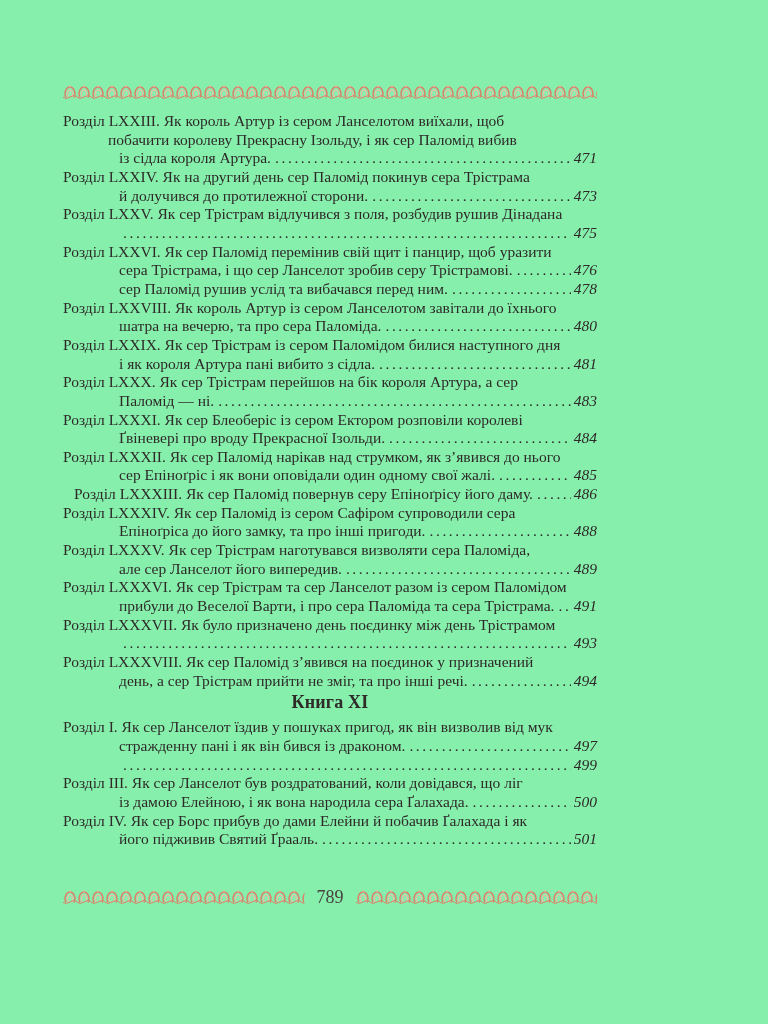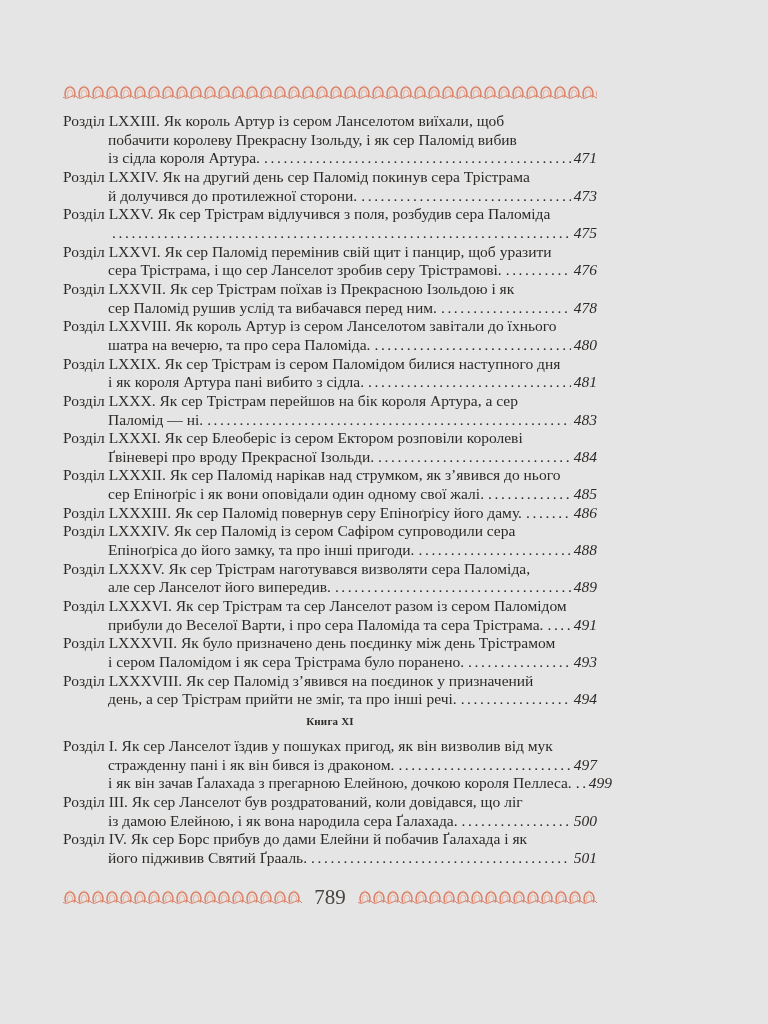--- a/index.html
+++ b/index.html
@@ -6,57 +6,57 @@
   :root{
     --ink:#2d2a28;
     --orn-main:#d9826b;
     --orn-light:#eeb9a6;
     --pagenum-ink:#47433f;
   }
   html,body{margin:0;padding:0;background:#ffffff;}
   .page{
     position:relative;
     width:768px;height:1024px;
-    background:#e5e5e5;
+    background:#86efac;
     color:var(--ink);
     font-family:"Liberation Serif","DejaVu Serif",serif;
     overflow:hidden;
   }
   .ornament-top{
     position:absolute;top:84px;left:63px;width:534px;height:17px;
   }
   .ornament-top svg{display:block;width:100%;height:100%;}
   .toc{
     position:absolute;top:112px;left:63px;width:534px;
     font-size:15.5px;line-height:18.65px;
   }
   .line{white-space:nowrap;}
   .line.cont{padding-left:45px;}
-  .line.last{display:flex;align-items:center;}
+  .line.last{display:flex;align-items:center;margin-left:11px;}
   .txt{flex:0 0 auto;white-space:nowrap;}
   .dots{
     flex:1 1 auto;overflow:hidden;white-space:nowrap;
     letter-spacing:2.6px;padding-left:4px;min-width:10px;
     color:var(--ink);
   }
   .pg{flex:0 0 auto;padding-left:3px;font-style:italic;}
   .book-heading{
     font-weight:bold;text-align:center;
-    font-size:11px;line-height:20px;
+    font-size:18px;line-height:20px;
     margin:2px 0 6px 0;letter-spacing:.2px;
   }
   .footer{
     position:absolute;top:889px;left:63px;width:534px;
     display:flex;align-items:center;
   }
   .orn-seg{flex:1 1 auto;height:17px;}
   .orn-seg svg{display:block;width:100%;height:100%;}
   .pagenum{
     flex:0 0 auto;padding:0 12px;
-    font-size:21px;line-height:17px;color:var(--pagenum-ink);
+    font-size:18px;line-height:17px;color:var(--pagenum-ink);
   }
   .orn-main{stroke:var(--orn-main);fill:none;}
   .orn-light{stroke:var(--orn-light);fill:none;}
 </style>
 </head>
 <body>
 
 <div class="page">
 
   <div class="ornament-top">
@@ -85,36 +85,35 @@
       </div>
       <div class="entry">
         <div class="line">Розділ LXXIV. Як на другий день сер Паломід покинув сера Трістрама</div>
         <div class="line cont last">
           <span class="txt">й долучився до протилежної сторони.</span>
           <span class="dots">........................................................................................................................</span>
           <span class="pg">473</span>
         </div>
       </div>
       <div class="entry">
-        <div class="line">Розділ LXXV. Як сер Трістрам відлучився з поля, розбудив сера Паломіда</div>
+        <div class="line">Розділ LXXV. Як сер Трістрам відлучився з поля, розбудив рушив Дінадана</div>
         <div class="line cont last">
           <span class="dots">........................................................................................................................</span>
           <span class="pg">475</span>
         </div>
       </div>
       <div class="entry">
         <div class="line">Розділ LXXVI. Як сер Паломід перемінив свій щит і панцир, щоб уразити</div>
         <div class="line cont last">
           <span class="txt">сера Трістрама, і що сер Ланселот зробив серу Трістрамові.</span>
           <span class="dots">........................................................................................................................</span>
           <span class="pg">476</span>
         </div>
       </div>
       <div class="entry">
-        <div class="line">Розділ LXXVII. Як сер Трістрам поїхав із Прекрасною Ізольдою і як</div>
         <div class="line cont last">
           <span class="txt">сер Паломід рушив услід та вибачався перед ним.</span>
           <span class="dots">........................................................................................................................</span>
           <span class="pg">478</span>
         </div>
       </div>
       <div class="entry">
         <div class="line">Розділ LXXVIII. Як король Артур із сером Ланселотом завітали до їхнього</div>
         <div class="line cont last">
           <span class="txt">шатра на вечерю, та про сера Паломіда.</span>
@@ -181,21 +180,20 @@
         <div class="line">Розділ LXXXVI. Як сер Трістрам та сер Ланселот разом із сером Паломідом</div>
         <div class="line cont last">
           <span class="txt">прибули до Веселої Варти, і про сера Паломіда та сера Трістрама.</span>
           <span class="dots">........................................................................................................................</span>
           <span class="pg">491</span>
         </div>
       </div>
       <div class="entry">
         <div class="line">Розділ LXXXVII. Як було призначено день поєдинку між день Трістрамом</div>
         <div class="line cont last">
-          <span class="txt">і сером Паломідом і як сера Трістрама було поранено.</span>
           <span class="dots">........................................................................................................................</span>
           <span class="pg">493</span>
         </div>
       </div>
       <div class="entry">
         <div class="line">Розділ LXXXVIII. Як сер Паломід з’явився на поєдинок у призначений</div>
         <div class="line cont last">
           <span class="txt">день, а сер Трістрам прийти не зміг, та про інші речі.</span>
           <span class="dots">........................................................................................................................</span>
           <span class="pg">494</span>
@@ -205,21 +203,20 @@
       <div class="entry">
         <div class="line">Розділ I. Як сер Ланселот їздив у пошуках пригод, як він визволив від мук</div>
         <div class="line cont last">
           <span class="txt">стражденну пані і як він бився із драконом.</span>
           <span class="dots">........................................................................................................................</span>
           <span class="pg">497</span>
         </div>
       </div>
       <div class="entry">
         <div class="line cont last">
-          <span class="txt">і як він зачав Ґалахада з прегарною Елейною, дочкою короля Пеллеса.</span>
           <span class="dots">........................................................................................................................</span>
           <span class="pg">499</span>
         </div>
       </div>
       <div class="entry">
         <div class="line">Розділ III. Як сер Ланселот був роздратований, коли довідався, що ліг</div>
         <div class="line cont last">
           <span class="txt">із дамою Елейною, і як вона народила сера Ґалахада.</span>
           <span class="dots">........................................................................................................................</span>
           <span class="pg">500</span>

